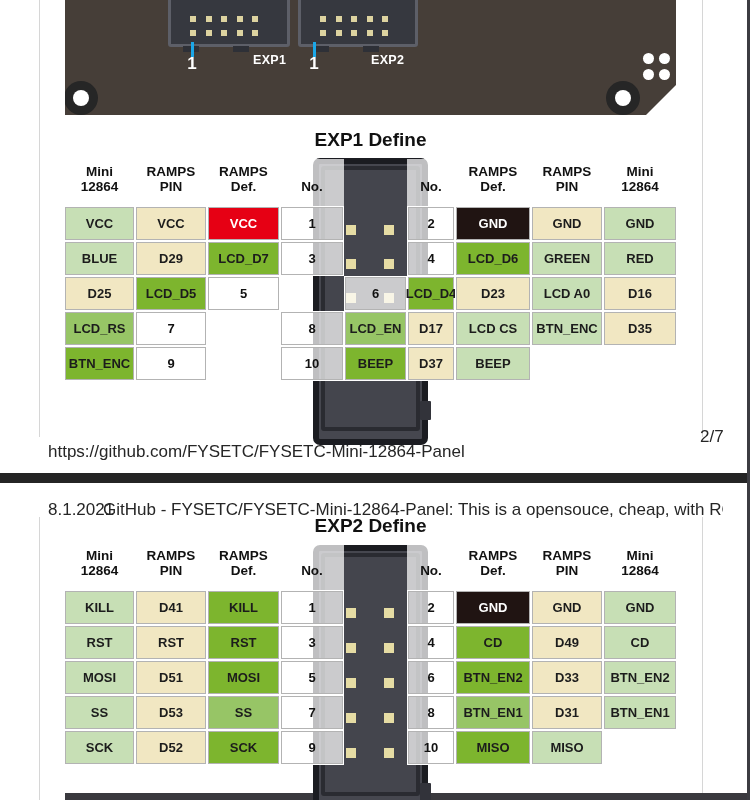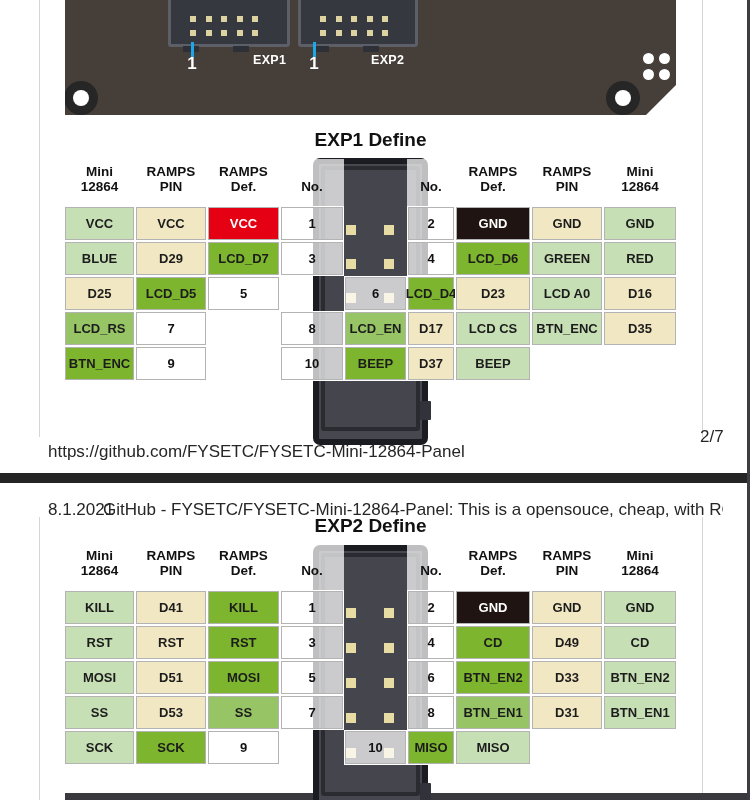--- a/index.html
+++ b/index.html
@@ -277,20 +277,21 @@
     <div class="cell green">SS</div>
     <div class="cell tan">D53</div>
     <div class="cell gm">SS</div>
     <div class="cell no">7</div>
     <div class="cell ghost"></div>
     <div class="cell no">8</div>
     <div class="cell gm">BTN_EN1</div>
     <div class="cell tan">D31</div>
     <div class="cell green">BTN_EN1</div>
     <div class="cell green">SCK</div>
+    <div class="cell tan">D52</div>
     <div class="cell g">SCK</div>
     <div class="cell no">9</div>
     <div class="cell ghost"></div>
     <div class="cell no">10</div>
     <div class="cell g">MISO</div>
     <div class="cell green">MISO</div>
   </div>
 
 <div id="window-right-edge"></div>
 

